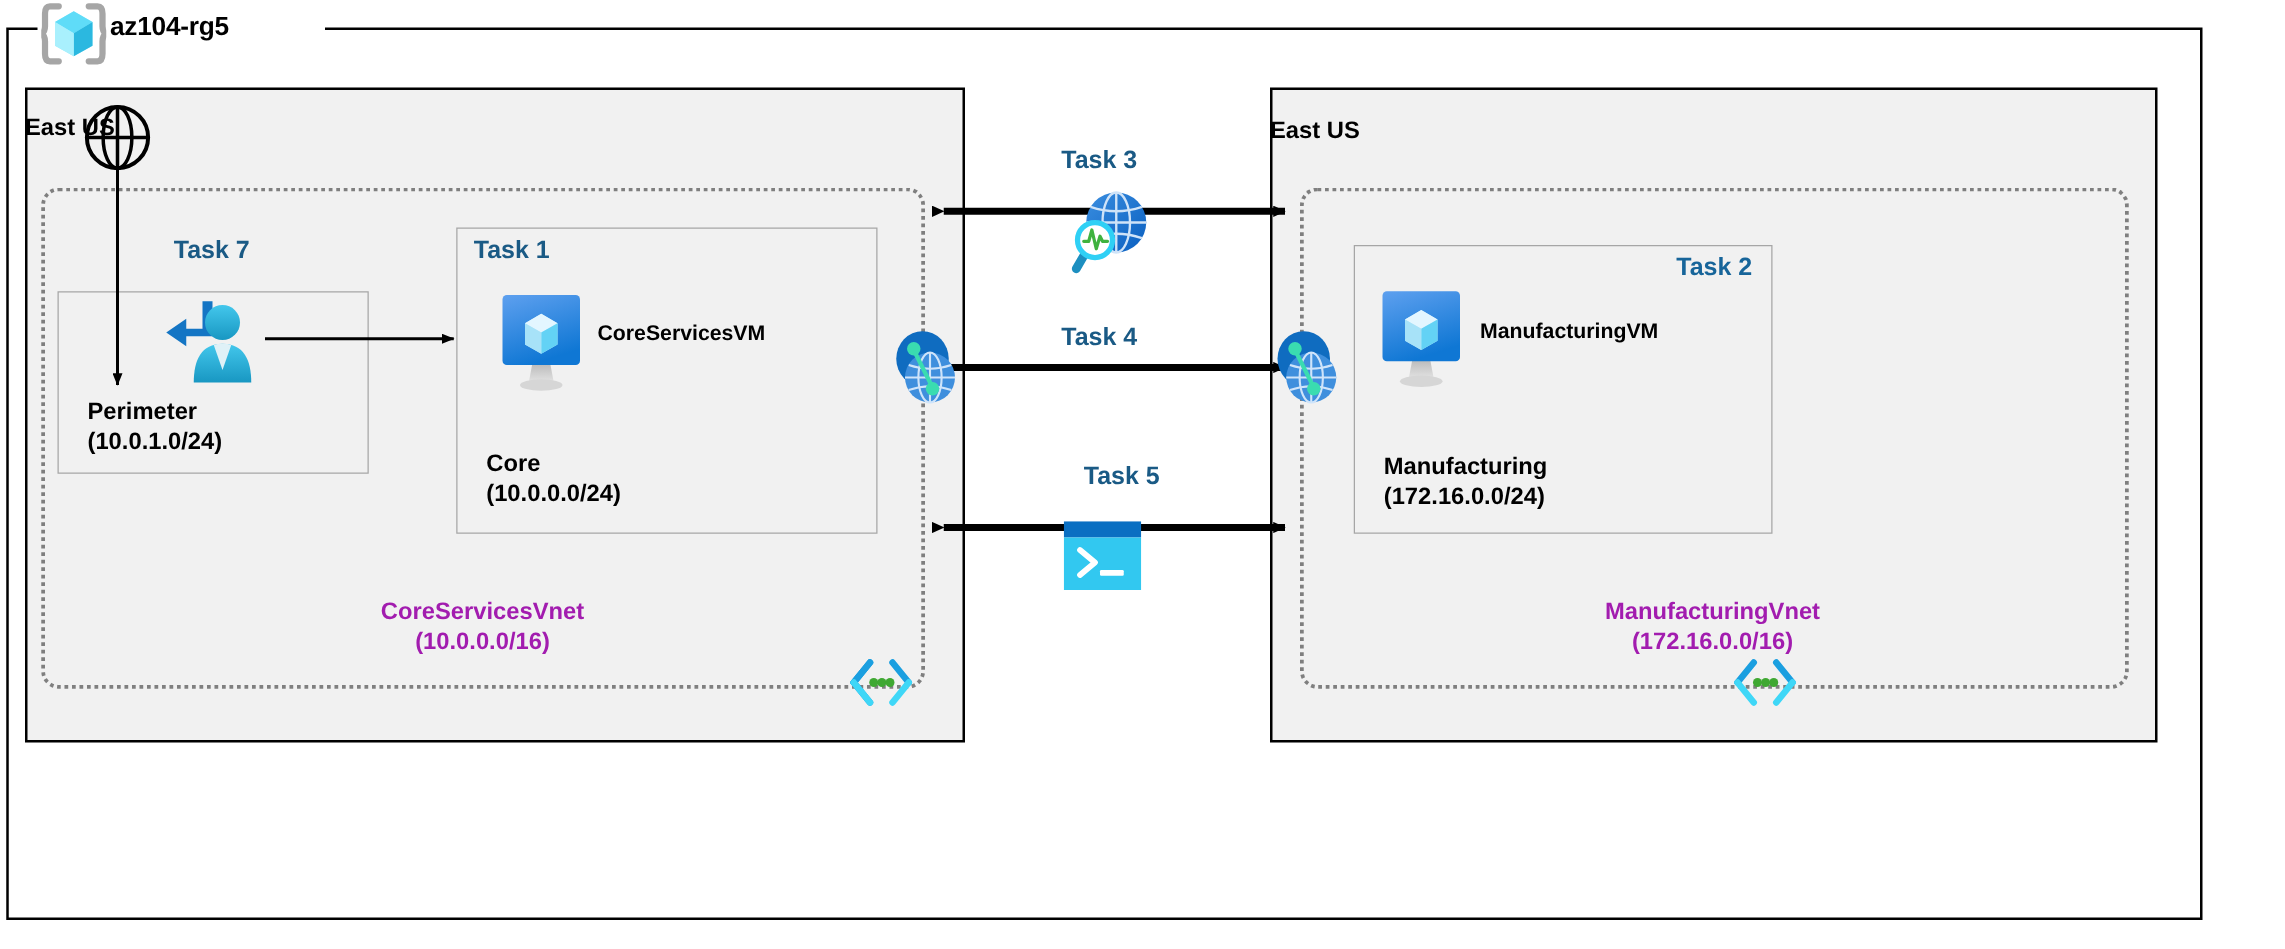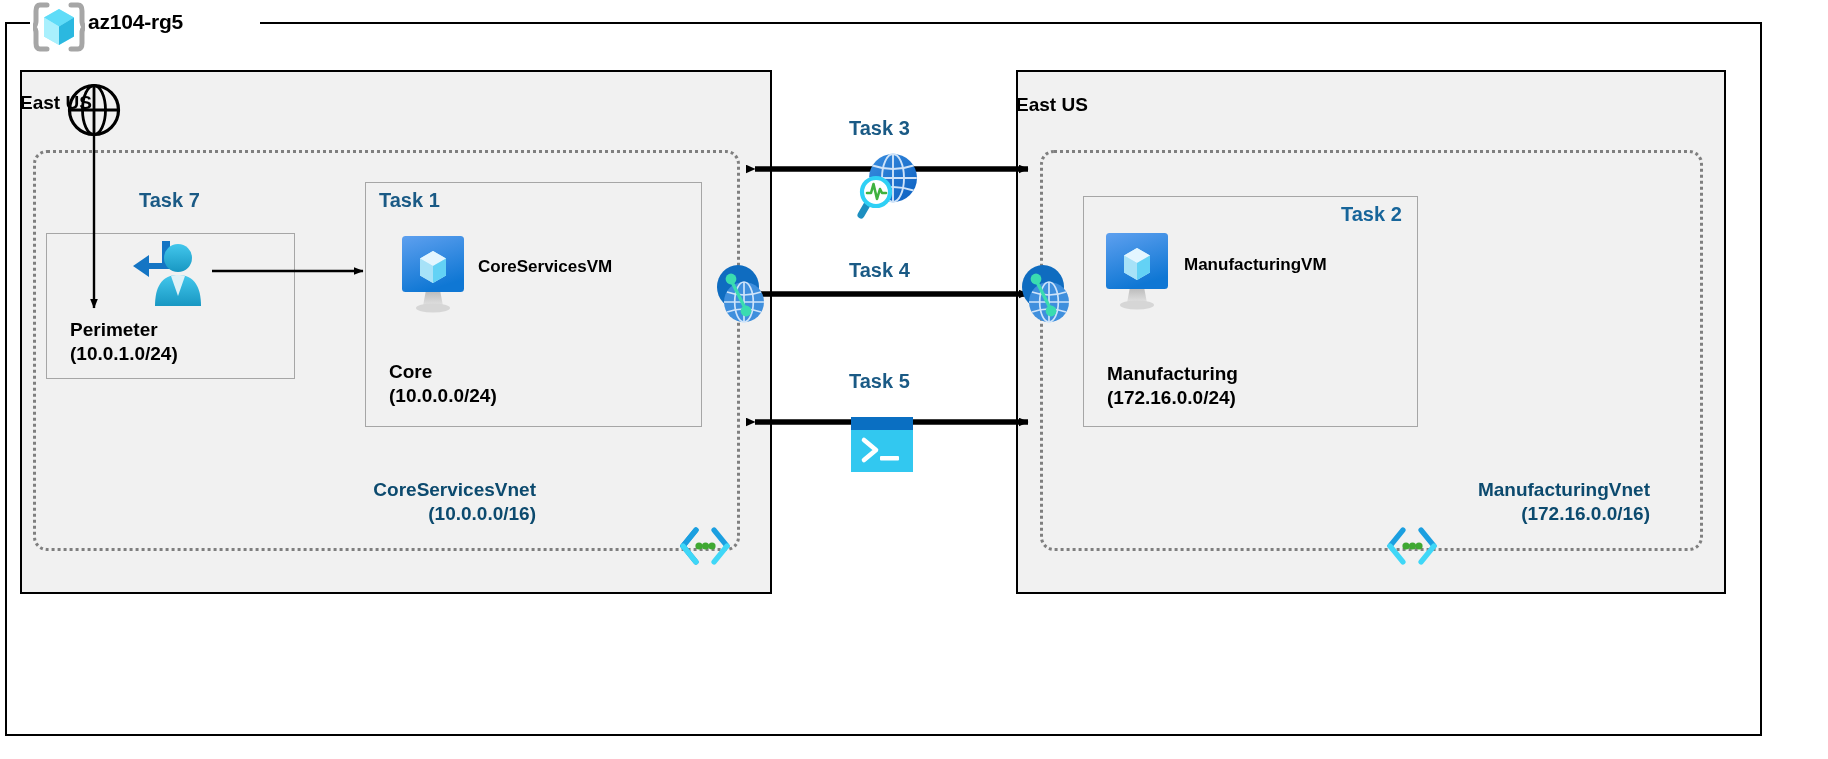--- a/index.html
+++ b/index.html
@@ -18,41 +18,41 @@
   #region-left{left:20px;top:70px;width:752px;height:524px;}
   #region-right{left:1016px;top:70px;width:710px;height:524px;}
   .region-label{font-size:19px;font-weight:bold;color:#000;text-align:left;}
   #region-left-label{left:20px;top:92px;width:752px;}
   #region-right-label{left:1016px;top:94px;width:710px;}
 
   
   .vnet-box{border:3px dotted #7f7f7f;border-radius:14px;background:transparent;box-sizing:border-box;}
   #vnet-left{left:33px;top:150px;width:707px;height:401px;}
   #vnet-right{left:1040px;top:150px;width:663px;height:401px;}
-  .vnet-label{text-align:right;font-size:19px;font-weight:bold;color:#0c4a6e;line-height:1.27;}
+  .vnet-label{text-align:center;font-size:19px;font-weight:bold;color:#a21caf;line-height:1.27;}
   #vnet-left-label{left:236px;top:478px;width:300px;}
   #vnet-right-label{left:1090px;top:478px;width:560px;}
 
   
   .subnet-box{border:1.6px solid #a6a6a6;background:transparent;box-sizing:border-box;}
   #subnet-perimeter{left:46px;top:233px;width:249px;height:146px;}
   #subnet-core{left:365px;top:182px;width:337px;height:245px;}
   #subnet-manufacturing{left:1083px;top:196px;width:335px;height:231px;}
   .subnet-label{font-size:19px;font-weight:bold;color:#000;line-height:1.27;padding-left:24px;}
   #label-perimeter{left:46px;top:318px;width:249px;}
   #label-core{left:365px;top:360px;width:337px;}
   #label-manufacturing{left:1083px;top:362px;width:335px;}
 
   
   .task-label{font-size:20px;font-weight:bold;color:#1a5a85;white-space:nowrap;}
   #task1{left:379px;top:189px;}
   #task2{left:1341px;top:203px;color:#17659a;}
   #task3{left:849px;top:117px;}
   #task4{left:849px;top:259px;}
-  #task5{left:849px;top:370px;}
+  #task5{left:867px;top:370px;}
   #task6{left:139px;top:189px;}
 
   
   .vm-name{font-size:17px;font-weight:bold;color:#000;white-space:nowrap;}
   #vm-core-name{left:478px;top:257px;}
   #vm-manu-name{left:1184px;top:255px;}
 
   
   #icon-internet{left:67px;top:83px;width:54px;height:54px;}
   #icon-user-perimeter{left:128px;top:240px;width:84px;height:72px;}

